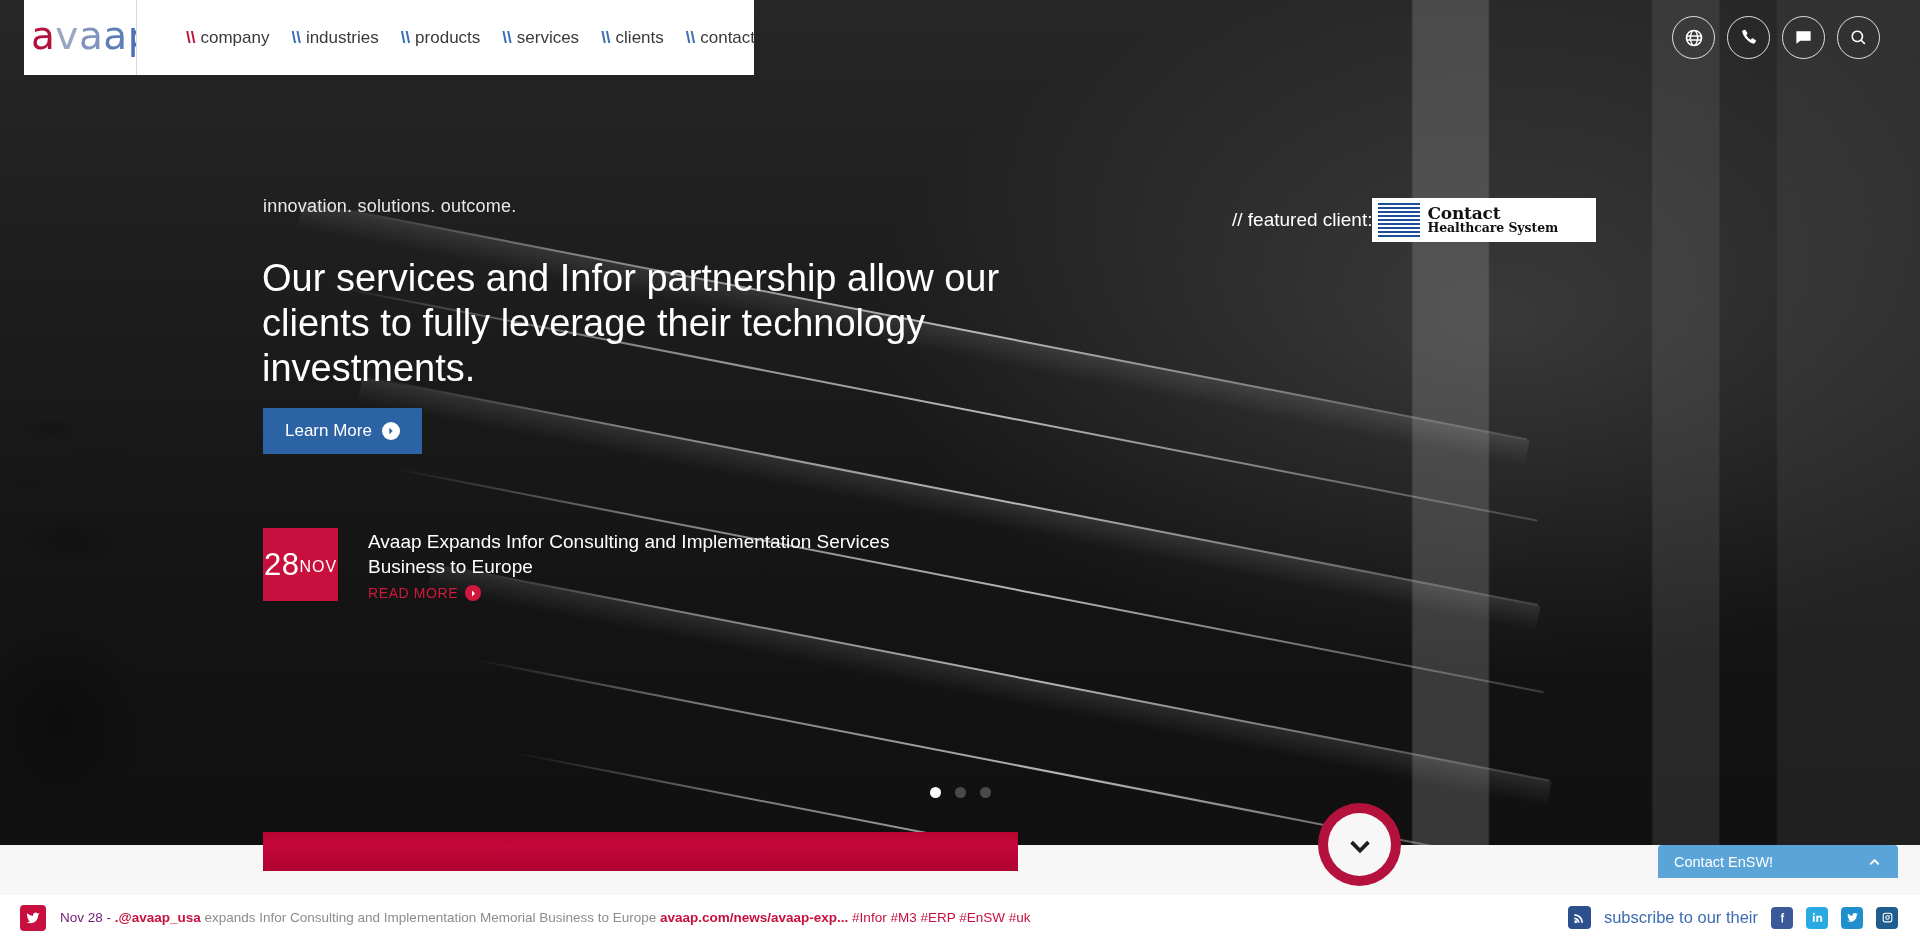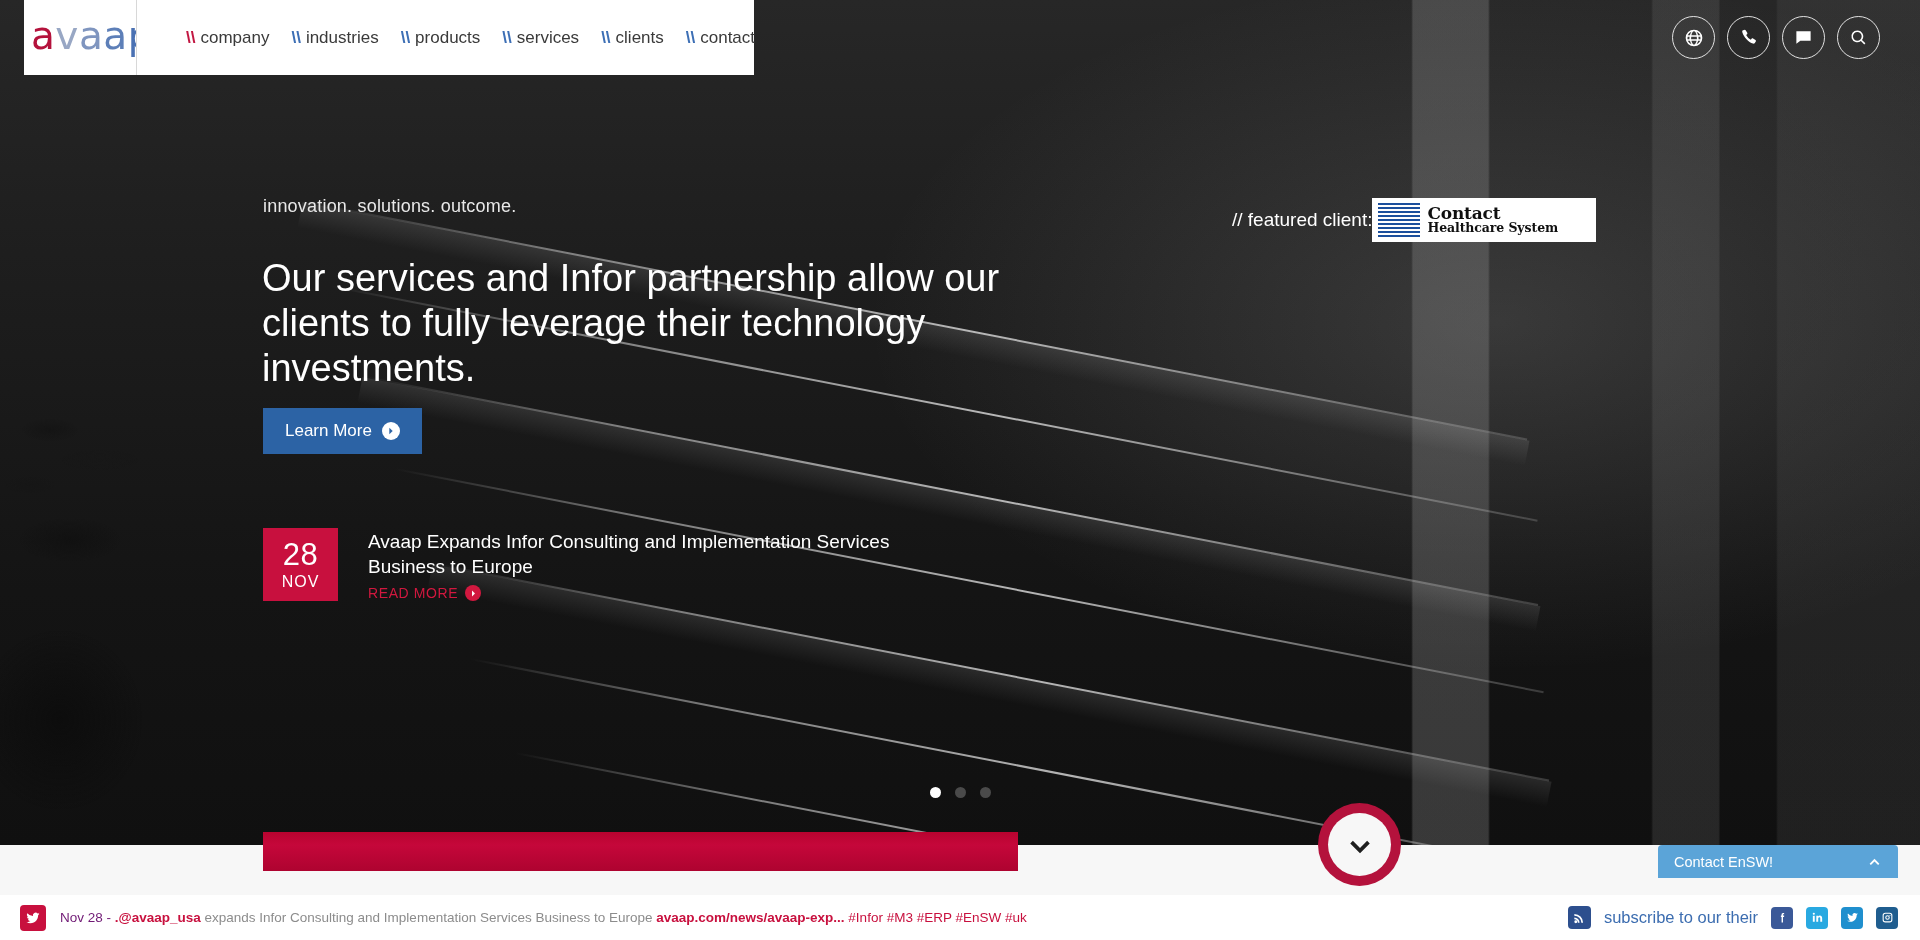--- a/index.html
+++ b/index.html
@@ -114,21 +114,21 @@
     width: 18px; height: 18px; border-radius: 50%; background: #ffffff;
     display: inline-flex; align-items: center; justify-content: center;
   }
   .arrow-circle svg { fill: #2c63a5; }
   .arrow-circle.red svg { fill: #c8143c; }
 
   
   .news { position: absolute; left: 263px; top: 528px; display: flex; gap: 30px; }
   .date-badge {
     width: 75px; height: 73px; background: #c8103e; color: #ffffff;
-    display: flex; flex-direction: column; align-items: center; justify-content: center;
+    display: flex; flex-direction: row; align-items: center; justify-content: center;
     line-height: 1;
     text-align: right;
   }
   .date-day { font-size: 31px; font-weight: 400; letter-spacing: .5px; }
   .date-mon { font-size: 16px; margin-top: 4px; letter-spacing: 1px; }
   .news-body { padding-top: 2px; }
   .news-title { color: #ffffff; font-size: 19px; line-height: 1.3; width: 600px; }
   .read-more {
     display: inline-flex; align-items: center; gap: 7px; margin-top: 6px;
     color: #d2183f; font-size: 14px; letter-spacing: .6px; cursor: pointer;
@@ -381,21 +381,21 @@
       </svg>
   </div>
 
   <div class="footer-bar">
     <div class="tweet">
       <div class="tw-badge">
         <svg width="16" height="16" viewBox="0 0 24 24">
             <path d="M22 5.8c-.7.3-1.5.6-2.3.7a4 4 0 001.8-2.2c-.8.5-1.7.8-2.6 1a4 4 0 00-6.9 3.7A11.5 11.5 0 013.6 4.7a4 4 0 001.2 5.4c-.6 0-1.3-.2-1.8-.5a4 4 0 003.2 4c-.6.1-1.2.2-1.8.1a4 4 0 003.8 2.8A8.1 8.1 0 012 18.1a11.4 11.4 0 006.2 1.8c7.4 0 11.5-6.2 11.5-11.6v-.5c.8-.6 1.5-1.3 2-2z"></path>
           </svg>
       </div>
-      <div class="tweet-text"><span class="date">Nov 28 - </span><span class="handle">.@avaap_usa</span><span> expands Infor Consulting and Implementation Services Business to Europe </span><span class="link">avaap.com/news/avaap-exp...</span><span class="tag"> #Infor #M3 #ERP #EnSW #uk</span></div>
+      <div class="tweet-text"><span class="date">Nov 28 - </span><span class="handle">.@avaap_usa</span><span> expands Infor Consulting and Implementation Memorial Business to Europe </span><span class="link">avaap.com/news/avaap-exp...</span><span class="tag"> #Infor #M3 #ERP #EnSW #uk</span></div>
     </div>
   </div>
 
   <div class="footer-right">
     <div class="rss-badge">
       <svg width="14" height="14" viewBox="0 0 24 24">
           <path d="M4 11a9 9 0 019 9h-3a6 6 0 00-6-6v-3zm0-6a15 15 0 0115 15h-3A12 12 0 004 8V5zm2.5 11a2.5 2.5 0 110 5 2.5 2.5 0 010-5z"></path>
         </svg>
     </div>
     <div class="subscribe-text">subscribe to our their</div>

